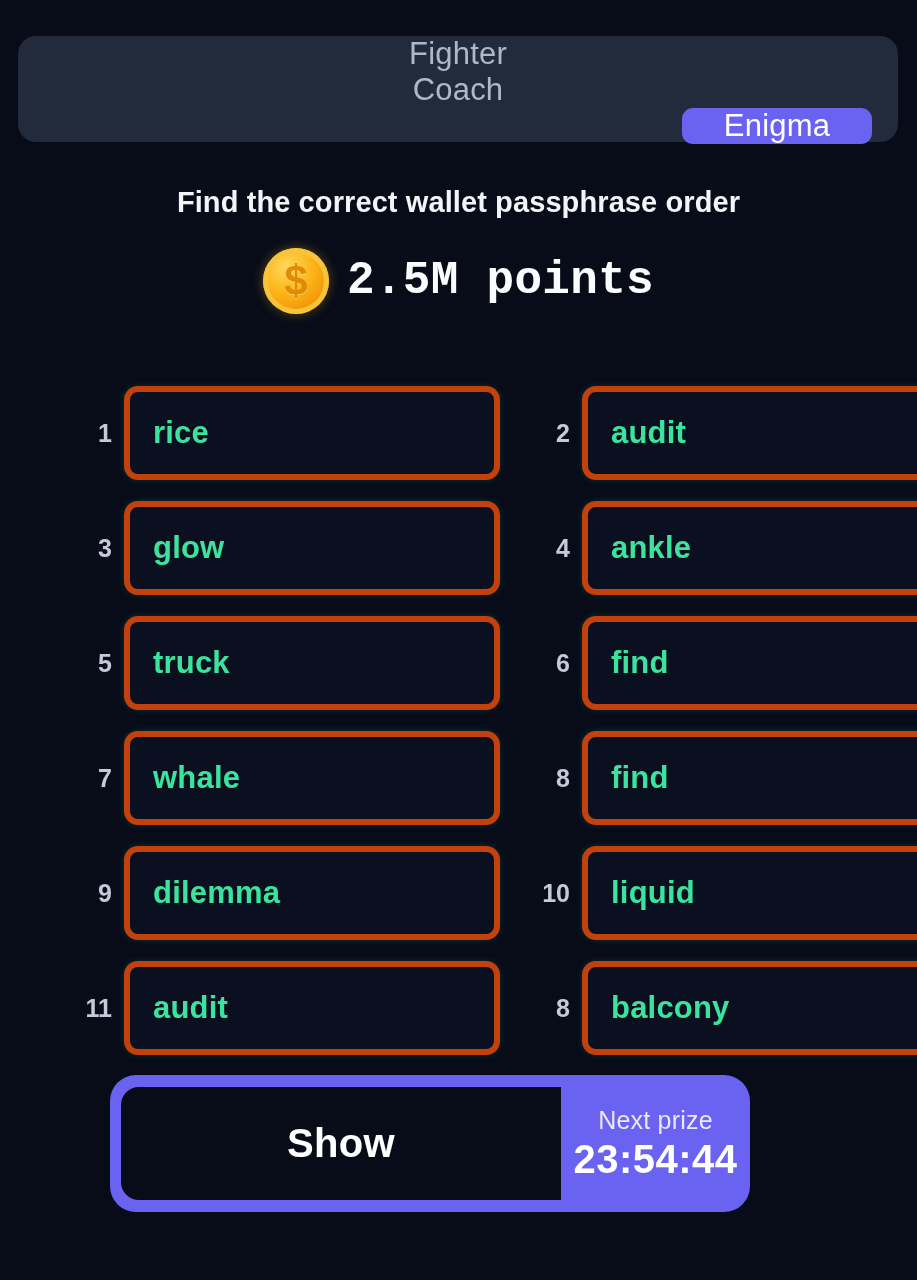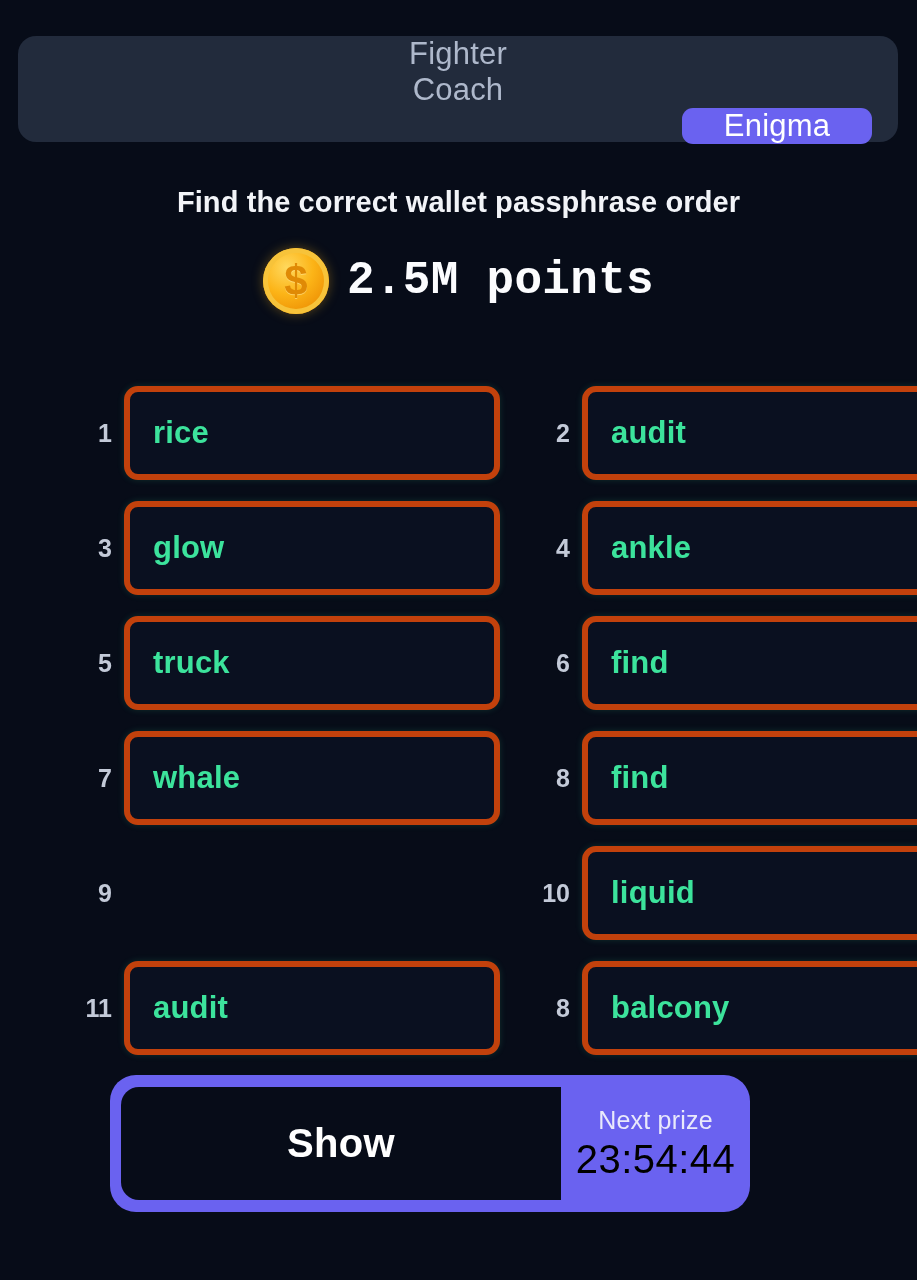--- a/index.html
+++ b/index.html
@@ -195,22 +195,22 @@
     gap: 2px;
     cursor: default;
   }
   .prize-label {
     font-size: 25px;
     color: #e9e9fb;
     letter-spacing: 0.2px;
   }
   .prize-timer {
     font-size: 40px;
-    font-weight: normal;
-    color: #000000;
+    font-weight: bold;
+    color: #ffffff;
     letter-spacing: 0.5px;
   }
 </style>
 </head>
 <body>
 
 <div id="app">
 
   <div class="tabbar">
     <button class="tab">Fighter</button>
@@ -280,20 +280,23 @@
 
     <div class="cell">
       <span class="idx">8</span>
       <div class="wordbox">
         <span class="word">find</span>
       </div>
     </div>
 
     <div class="cell">
       <span class="idx">9</span>
+      <div class="wordbox">
+        <span class="word">dilemma</span>
+      </div>
     </div>
 
     <div class="cell">
       <span class="idx">10</span>
       <div class="wordbox">
         <span class="word">liquid</span>
       </div>
     </div>
 
     <div class="cell">

